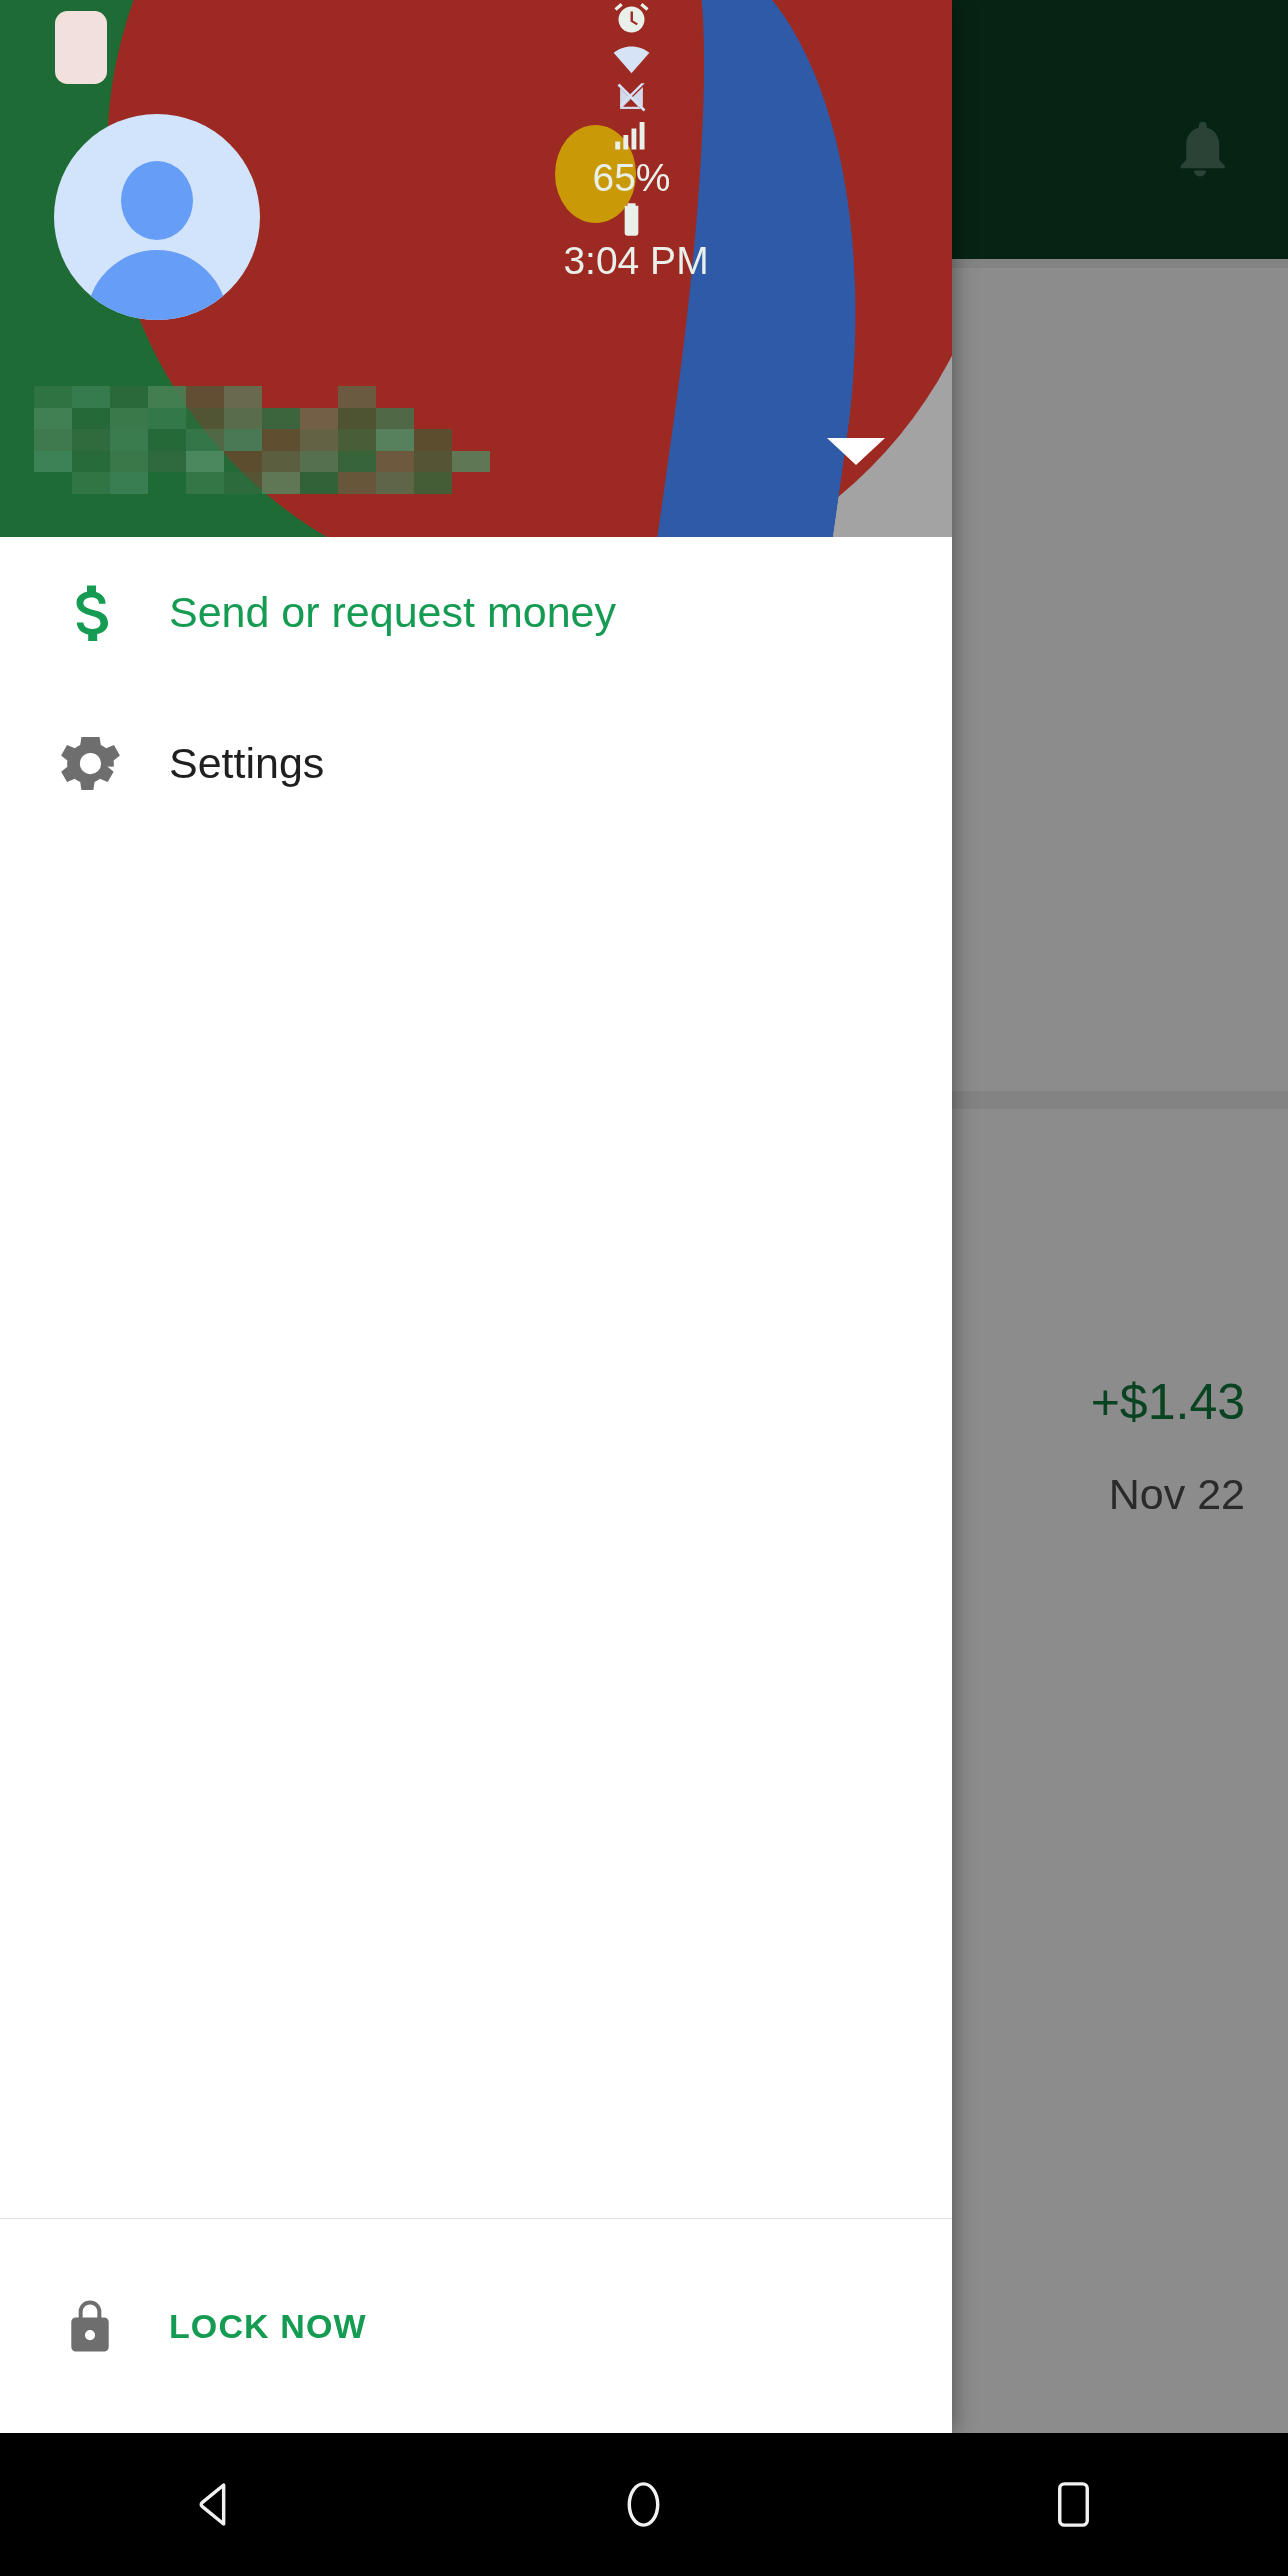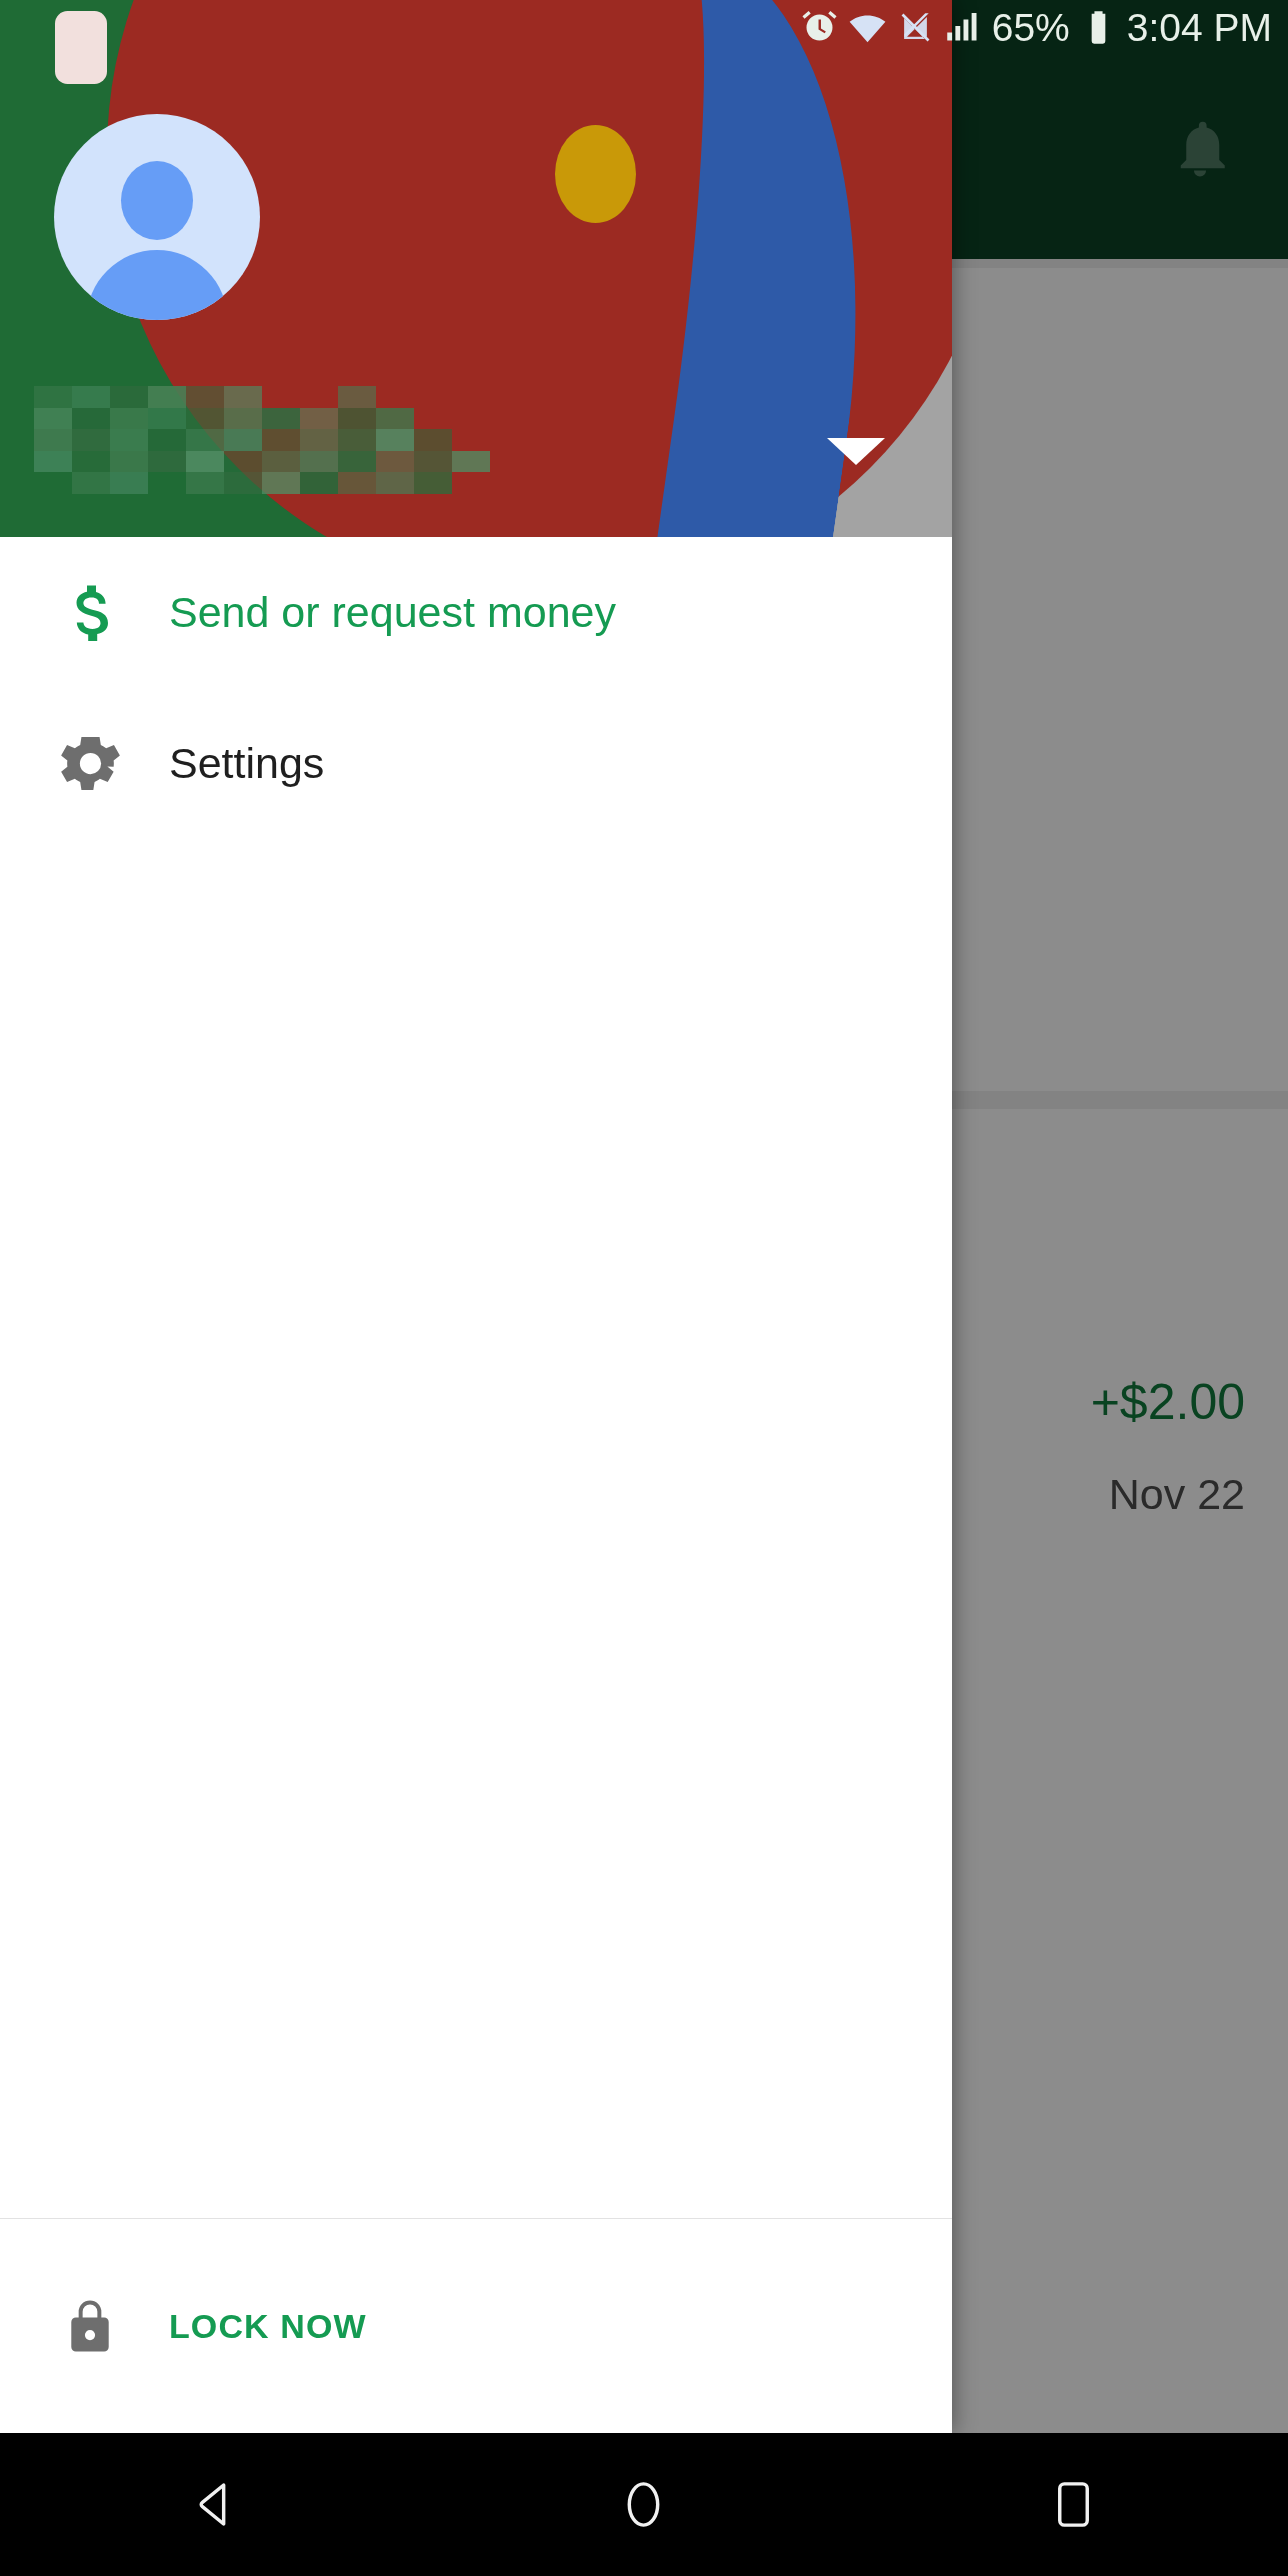--- a/index.html
+++ b/index.html
@@ -202,24 +202,25 @@
     font-size:34px;
     font-weight:bold;
     letter-spacing:1.1px;
     color:#159b52;
     white-space:nowrap;
   }
 
   
   #status-bar {
     position:absolute; left:0; top:0; right:0; height:55px;
-    display:flex; align-items:center; justify-content:flex-end;
+    display:flex; align-items:center; 
     padding-right:16px;
     z-index:40;
     pointer-events:none;
+    flex-direction:column;
   }
   .sb-icon { width:39px; height:39px; margin-right:9px; display:block; }
   .sb-text {
     font-size:39px; color:#e8f0e9;
     margin-right:9px; white-space:nowrap;
   }
   .sb-time { font-size:39px; color:#e8f0e9; white-space:nowrap; }
 
   
   #nav-bar {
@@ -250,21 +251,21 @@
       </span>
     </div>
 
     <div class="content-card" id="card-a"></div>
     <div class="content-card" id="card-b"></div>
 
     <div class="act-heading">y</div>
 
     <div class="txn-row">
       <span class="txn-title">tlo…</span>
-      <span class="txn-amount">+$2.00</span>
+      <span class="txn-amount">+$1.43</span>
       <span class="txn-date">Nov 22</span>
     </div>
   </div>
 
   <div id="scrim"></div>
 
   <div id="drawer">
 
     <div id="drawer-header">
       <div class="shape shape-green"></div>

